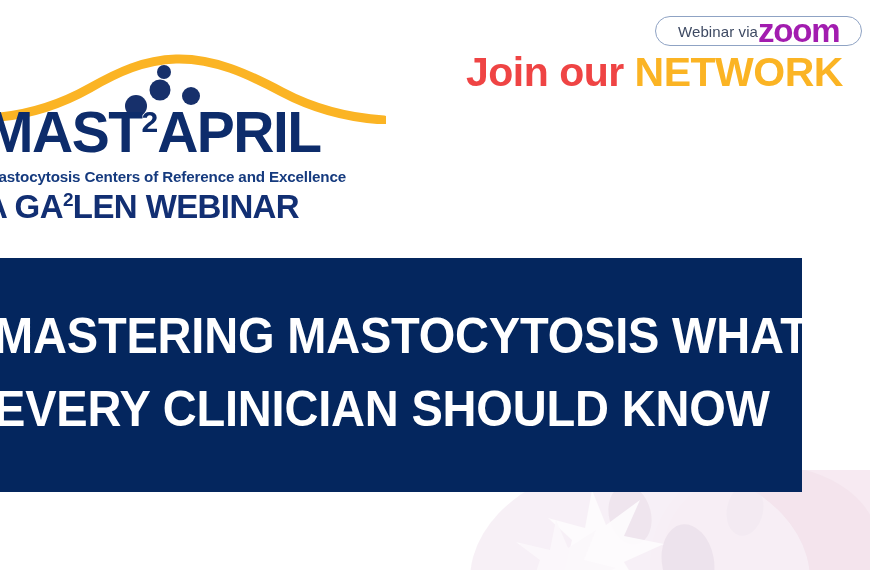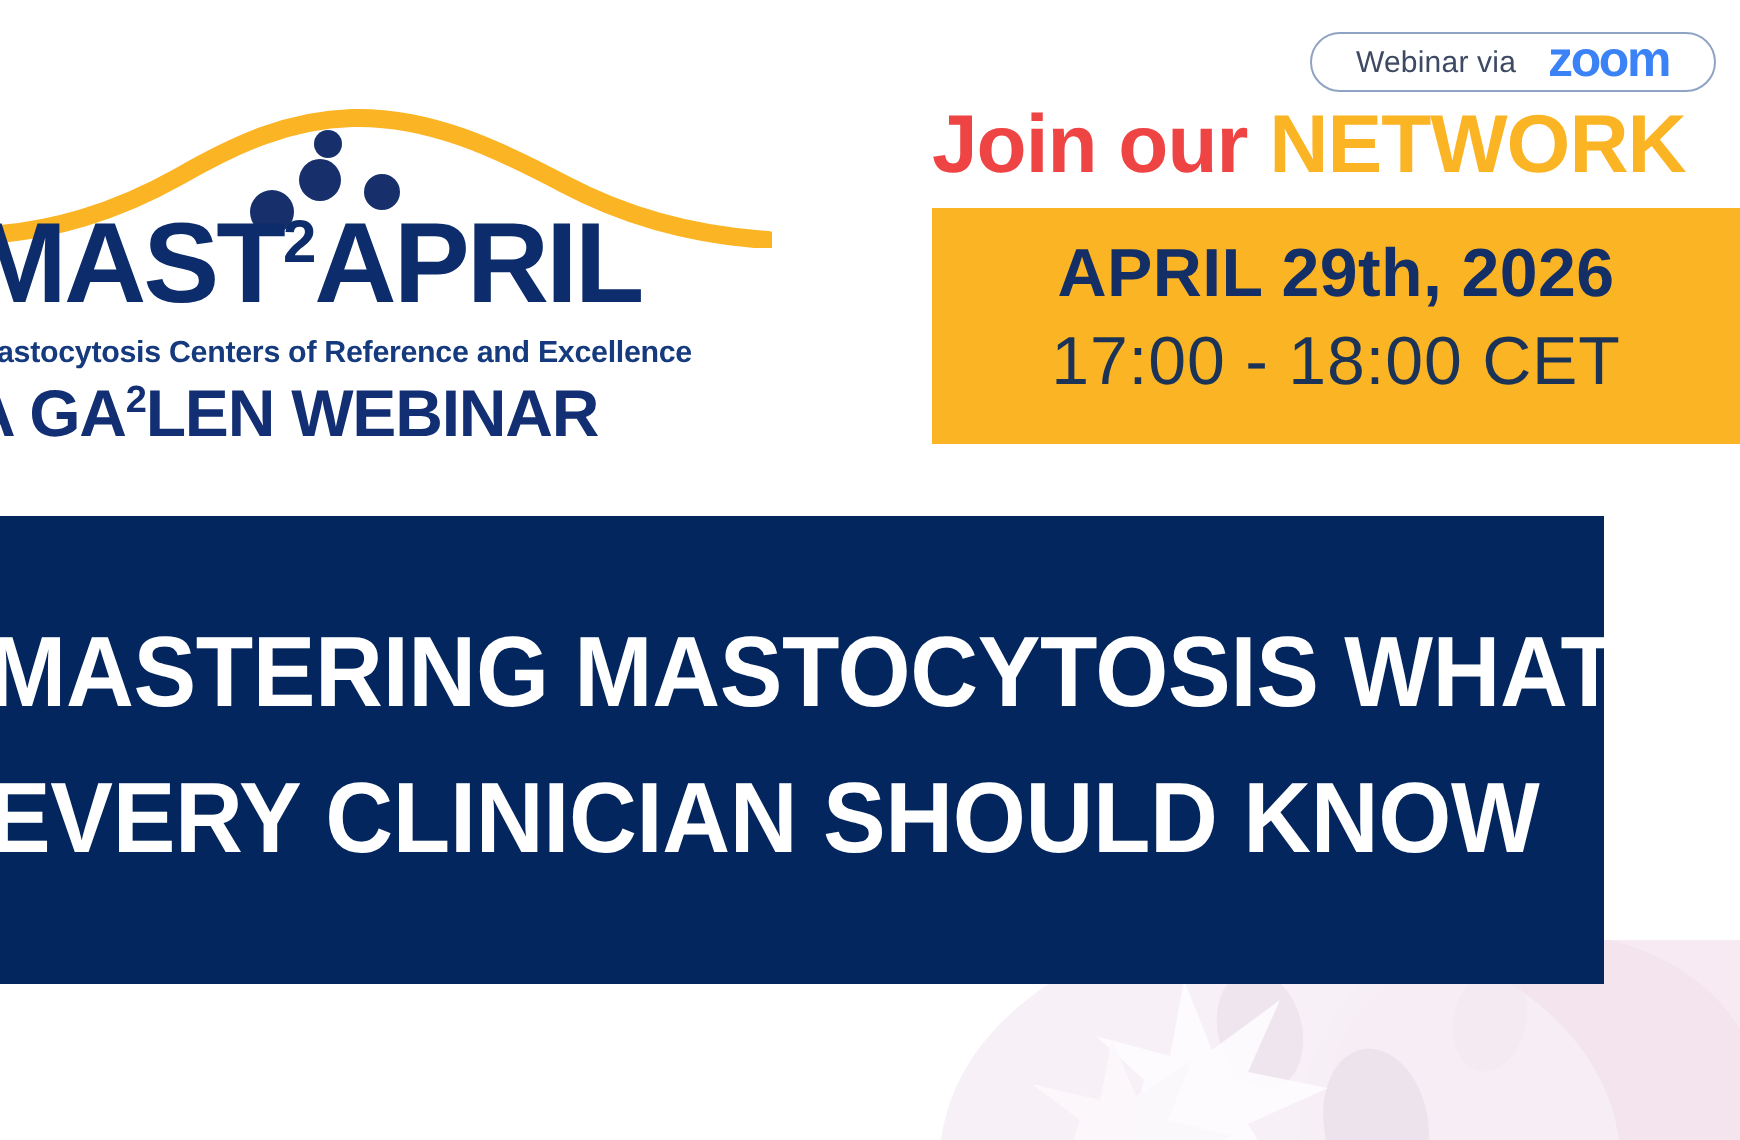--- a/index.html
+++ b/index.html
@@ -119,28 +119,27 @@
     white-space: nowrap;
   }
   #zoom-badge-label {
     font-family: "Liberation Sans", sans-serif;
     font-size: 15px;
     color: #3e4a63;
     letter-spacing: 0.1px;
   }
   #zoom-badge-logo {
     font-family: "Liberation Sans", sans-serif;
-    font-size: 25px;
-    font-weight: bold;
-    color: #3b82f6;
+    font-size: 33px;
+    font-weight: bold;
+    color: #a21caf;
     letter-spacing: -1.2px;
     line-height: 1;
     position: relative;
     top: -1px;
-    margin-left: 16px;
   }
 
   
   #headline {
     position: absolute;
     left: 466px;
     top: 52px;
     white-space: nowrap;
     font-family: "Liberation Sans", sans-serif;
     font-weight: bold;
@@ -266,24 +265,20 @@
     <div class="logo-network"><span>A GA</span><span class="sup">2</span><span>LEN WEBINAR</span></div>
   </div>
 
   <div id="zoom-badge">
     <span id="zoom-badge-label">Webinar via</span>
     <span id="zoom-badge-logo">zoom</span>
   </div>
 
   <div id="headline"><span id="headline-join">Join our </span><span id="headline-webinar">NETWORK</span></div>
 
-  <div id="date-panel">
-    <div id="date-line">APRIL 29th, 2026</div>
-    <div id="time-line">17:00 - 18:00 CET</div>
-  </div>
 
   <div id="title-bar">
     <div id="title-text">
       <span class="title-line">MASTERING MASTOCYTOSIS WHAT</span>
       <span class="title-line">EVERY CLINICIAN SHOULD KNOW</span>
     </div>
   </div>
 
 </div>
 

